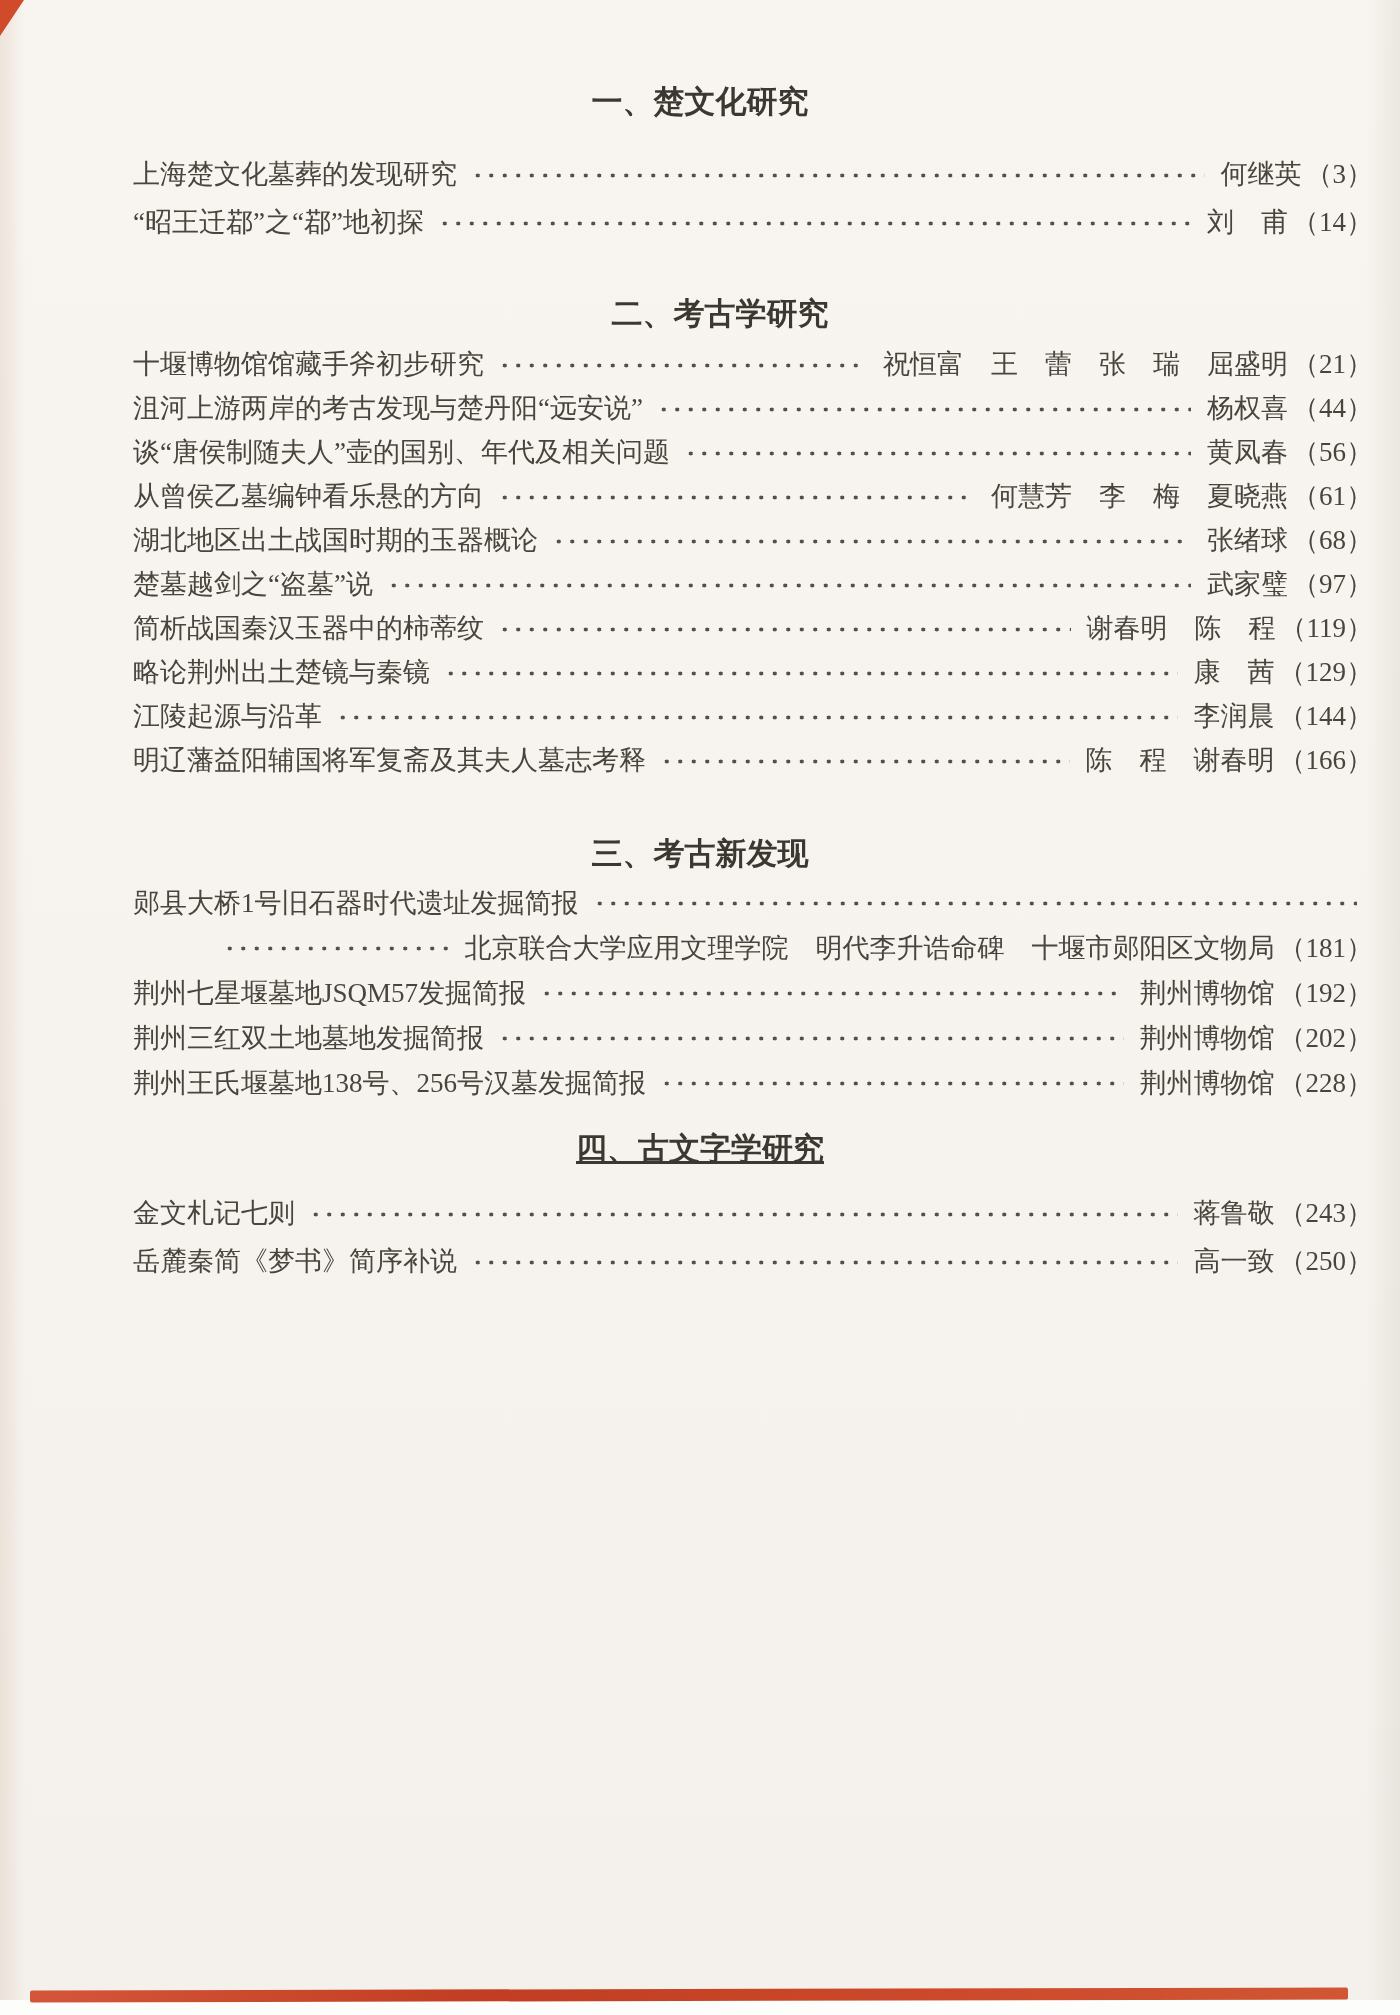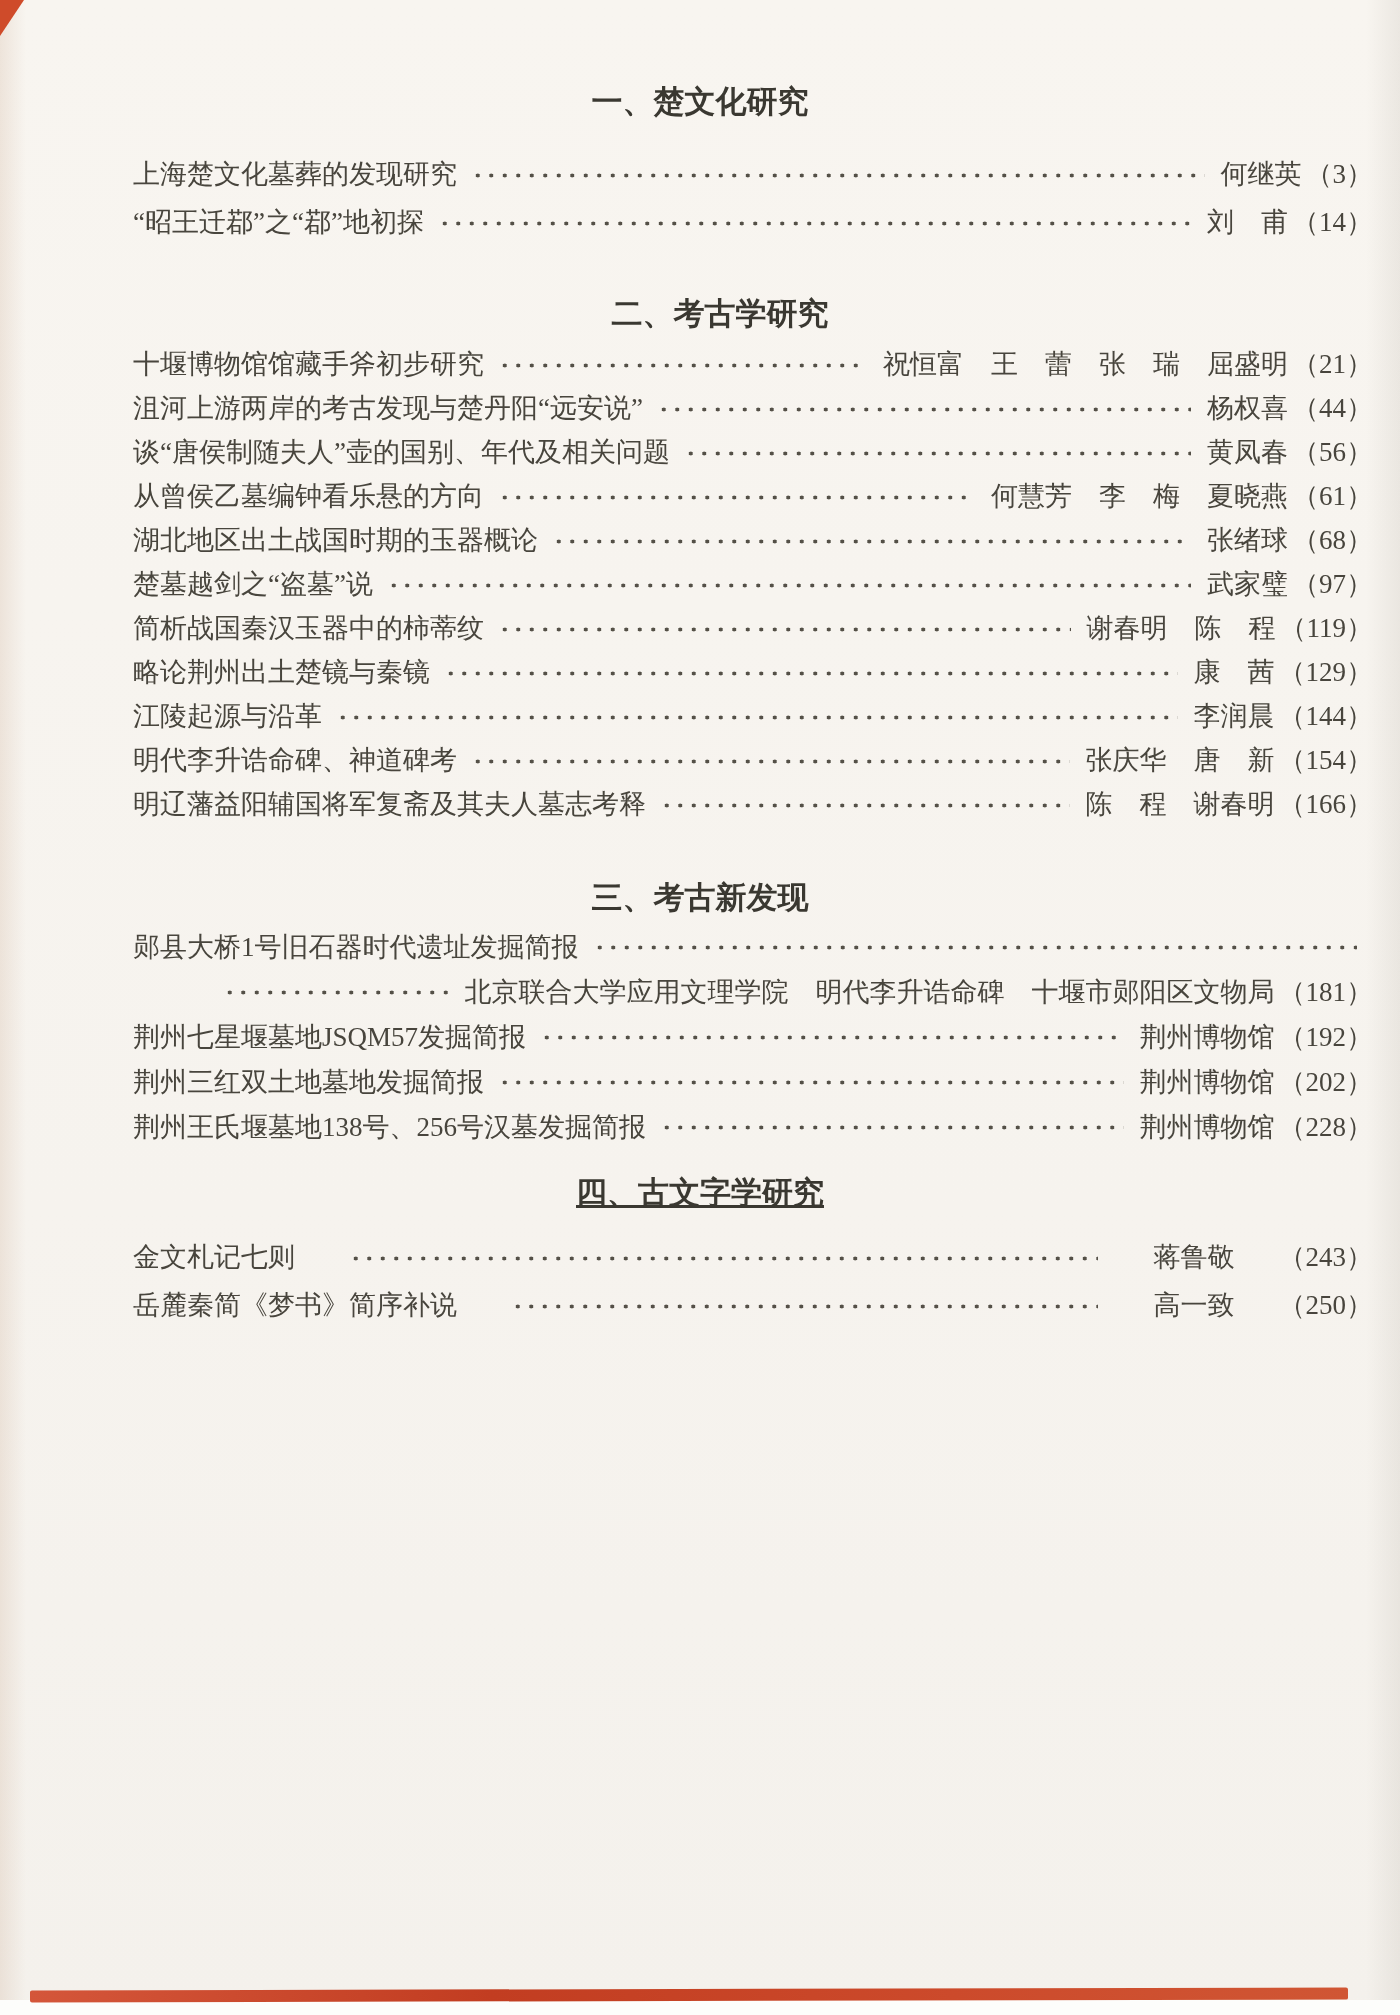--- a/index.html
+++ b/index.html
@@ -56,21 +56,21 @@
   .h3m { margin-top:52px; }
   .h4m { margin-top:24px;text-decoration:underline; }
   .rows { margin-left:133px; margin-right:27px; }
   .g1 { margin-top:28px; }
   .g2 { margin-top:8px; }
   .g3 { margin-top:6px; }
   .g4 { margin-top:20px; }
   .row { display:flex; align-items:center; height:44px; font-size:27px; color:#48453d; }
   .g1 .row { height:48px; }
   .g3 .row { height:45px; }
-  .g4 .row { height:48px;gap:40px; }
+  .g4 .row { height:48px; }
   .t { white-space:nowrap; }
   .leader {
     flex:1 1 auto; align-self:center; height:27px; min-width:26px;
     background-image:radial-gradient(circle,#545047 1.8px,rgba(0,0,0,0) 2.2px);
     background-size:13.5px 27px;
     background-repeat:repeat-x;
     background-position:4px center;
     margin:2px 16px 0 10px;
   }
   .leader-fixed { flex:0 0 230px; }
@@ -158,26 +158,20 @@
         <span class="a">康　茜</span>
         <span class="p">（129）</span>
       </div>
       <div class="row">
         <span class="t">江陵起源与沿革</span>
         <span class="leader"></span>
         <span class="a">李润晨</span>
         <span class="p">（144）</span>
       </div>
       <div class="row">
-        <span class="t">明代李升诰命碑、神道碑考</span>
-        <span class="leader"></span>
-        <span class="a">张庆华　唐　新</span>
-        <span class="p">（154）</span>
-      </div>
-      <div class="row">
         <span class="t">明辽藩益阳辅国将军复斋及其夫人墓志考释</span>
         <span class="leader"></span>
         <span class="a">陈　程　谢春明</span>
         <span class="p">（166）</span>
       </div>
     </div>
 
     <div class="heading h3m">三、考古新发现</div>
     <div class="rows g3">
       <div class="row">

